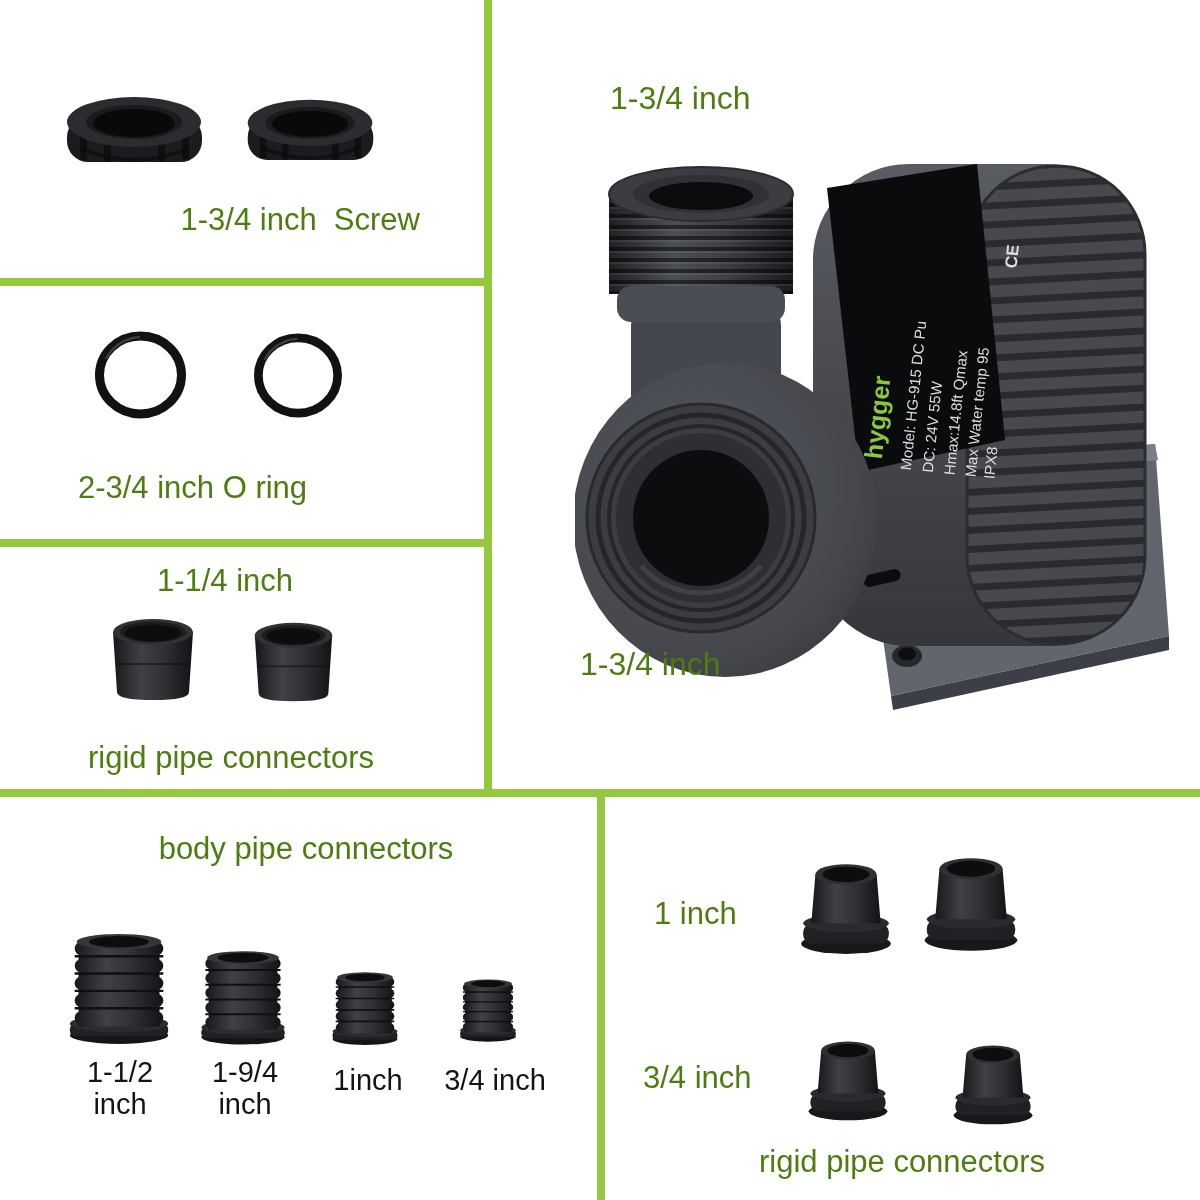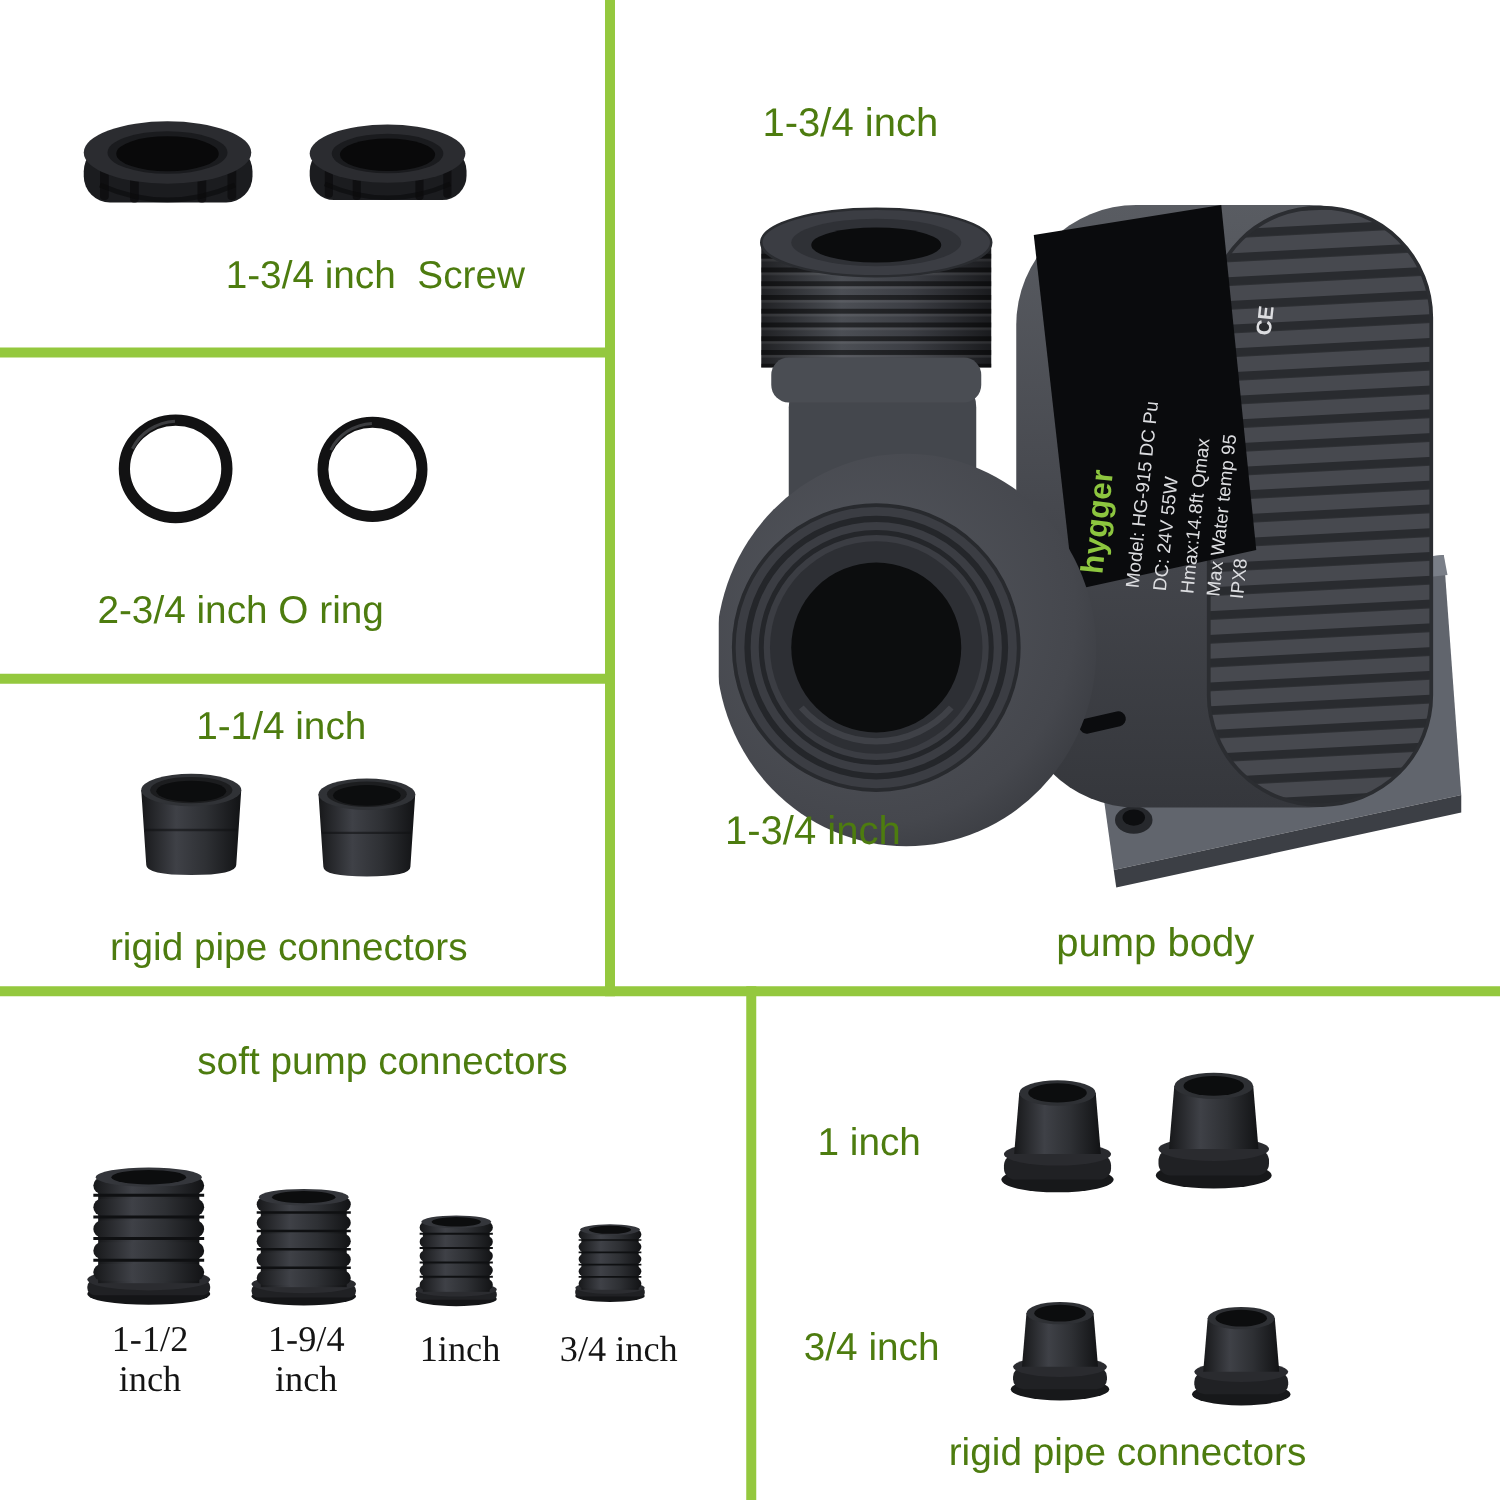--- a/index.html
+++ b/index.html
@@ -10,21 +10,21 @@
   .divider { position:absolute; background:#94c83e; }
   #div-v-left   { left:484px; top:0;      width:8px;    height:797px; }
   #div-h-1      { left:0;     top:278px;  width:492px;  height:8px; }
   #div-h-2      { left:0;     top:539px;  width:492px;  height:8px; }
   #div-h-3      { left:0;     top:789px;  width:1200px; height:8px; }
   #div-v-bottom { left:597px; top:789px;  width:8px;    height:411px; }
 
   .part { position:absolute; }
 
   .caption { position:absolute; font-size:31px; color:#4d7c0f; white-space:pre; }
-  .size-label { position:absolute; font-size:29px; color:#141414; white-space:pre-line; text-align:center; line-height:1.12;font-family:Liberation Serif, serif; }
+  .size-label { position:absolute; font-size:29px; color:#141414; white-space:pre-line; text-align:center; line-height:1.12; }
 
   #cap-screw       { left:0;     top:190px;  width:420px; text-align:right;margin-top:12px; }
   #cap-oring       { left:0;     top:470px;  width:385px; text-align:center; }
   #lbl-rigid-size  { left:0;     top:563px;  width:450px; text-align:center; }
   #cap-rigid-left  { left:0;     top:740px;  width:462px; text-align:center; }
   #title-soft      { left:0;     top:831px;  width:612px; text-align:center; }
 
   #lbl-soft-1 { left:50px;  top:1056px; width:140px; }
   #lbl-soft-2 { left:180px; top:1056px; width:130px; }
   #lbl-soft-3 { left:318px; top:1064px; width:100px; }
@@ -108,21 +108,21 @@
   </svg>
   <svg class="part" style="left:245px;top:616px" width="97" height="89" viewBox="0 0 100 92">
     <path d="M10,20 L14,80 Q14,88 50,88 Q86,88 86,80 L90,20 Z" fill="url(#partCyl)"></path>
     <ellipse cx="50" cy="20" rx="40" ry="13" fill="#303236"></ellipse>
     <ellipse cx="50" cy="20" rx="33" ry="10.5" fill="#1c1d1f"></ellipse>
     <ellipse cx="50" cy="21" rx="28" ry="8.5" fill="#0c0d0e"></ellipse>
     <line x1="13" y1="52" x2="87" y2="52" stroke="#111214" stroke-width="2" opacity="0.6"></line>
   </svg>
   <div class="caption" id="cap-rigid-left">rigid pipe connectors</div>
 
-  <div class="caption" id="title-soft">soft pump connectors</div>
+  <div class="caption" id="title-soft">body pipe connectors</div>
 
   <svg class="part" style="left:66px;top:928px" width="106" height="120" viewBox="0 0 110 120">
     <ellipse cx="55" cy="109" rx="51" ry="9" fill="#141517"></ellipse>
     <rect x="4" y="97" width="102" height="13" rx="6" fill="#202124"></rect>
     <ellipse cx="55" cy="97" rx="51" ry="9" fill="#2b2c30"></ellipse>
     <rect x="13" y="10" width="84" height="90" fill="url(#partCyl)"></rect>
     <g fill="url(#partCyl)">
       <rect x="9" y="12" width="92" height="14" rx="7"></rect>
       <rect x="9" y="30" width="92" height="14" rx="7"></rect>
       <rect x="9" y="48" width="92" height="14" rx="7"></rect>
@@ -289,21 +289,20 @@
       <rect x="34" y="46" width="184" height="100" fill="url(#threadPat)"></rect>
       <rect x="42" y="138" width="168" height="36" rx="14" fill="#4a4d53"></rect>
       <ellipse cx="126" cy="46" rx="92" ry="27" fill="#3b3d43"></ellipse>
       <ellipse cx="126" cy="46" rx="92" ry="27" fill="none" stroke="#2a2c30" stroke-width="2"></ellipse>
       <ellipse cx="126" cy="46" rx="68" ry="19" fill="#2f3136"></ellipse>
       <ellipse cx="126" cy="48" rx="52" ry="14" fill="#0b0c0d"></ellipse>
     </g>
   </svg>
 
   <div class="caption" id="lbl-pump-outlet">1-3/4 inch</div>
-  <div class="caption" id="cap-pump">pump body</div>
 
   <div class="caption" id="lbl-right-1inch">1 inch</div>
 
   <svg class="part" style="left:795px;top:860px" width="102" height="97" viewBox="0 0 100 95">
     <ellipse cx="50" cy="82" rx="44" ry="10" fill="#17181a"></ellipse>
     <rect x="8" y="62" width="84" height="20" rx="9" fill="#202124"></rect>
     <ellipse cx="50" cy="62" rx="42" ry="9" fill="#2a2b2f"></ellipse>
     <path d="M20,14 L16,62 L84,62 L80,14 Z" fill="url(#partCyl)"></path>
     <ellipse cx="50" cy="14" rx="30" ry="10" fill="#2e3034"></ellipse>
     <ellipse cx="50" cy="14" rx="23" ry="7.5" fill="#0c0d0e"></ellipse>

